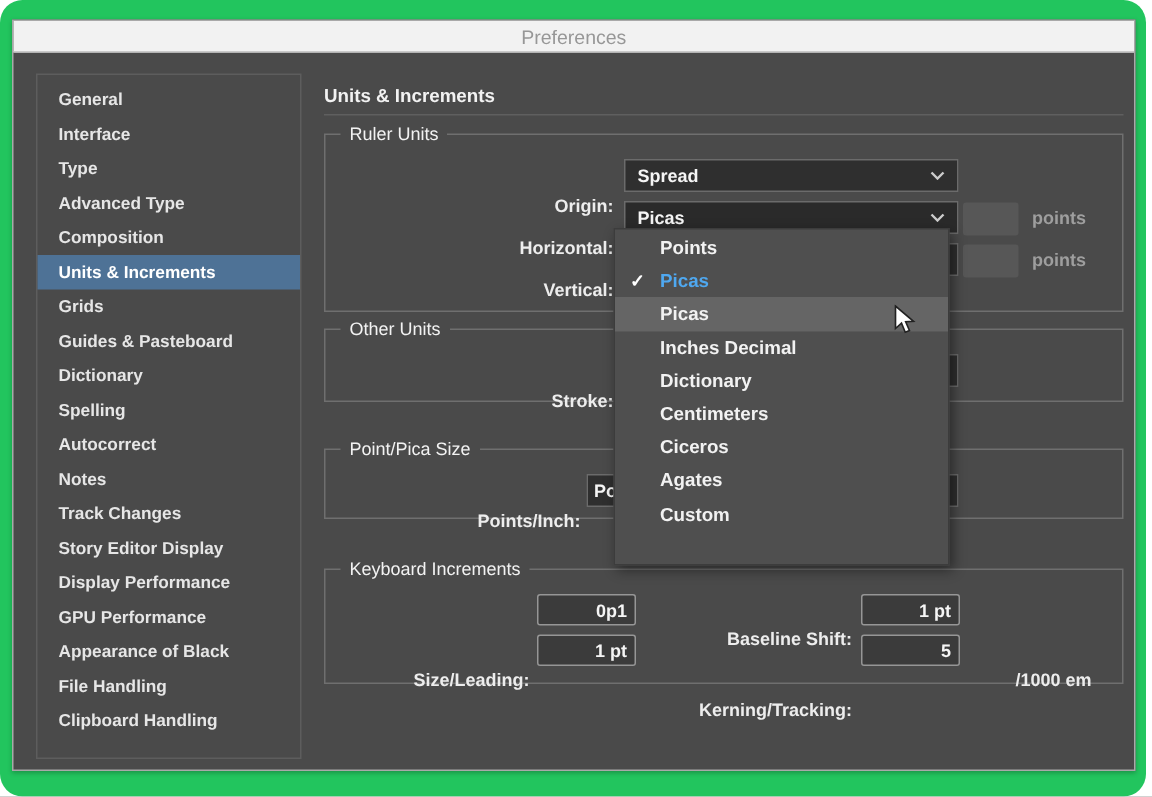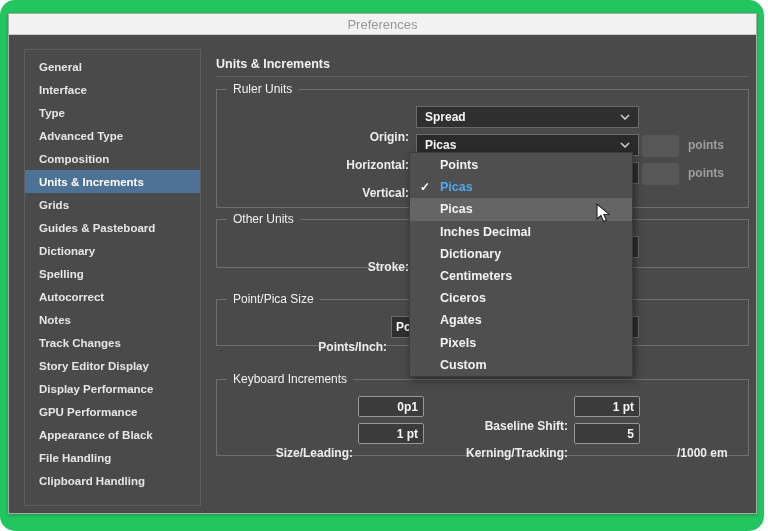--- a/index.html
+++ b/index.html
@@ -181,21 +181,21 @@
 
     <div class="groupbox g-keys">
       <span class="legend">Keyboard Increments</span>
     </div>
     <input class="ki-input" style="left: 349px; top: 382px;" value="0p1">
     <div class="lbl" style="left:420px; top:385px; width:139px;">Baseline Shift:</div>
     <input class="ki-input" style="left: 565px; top: 382px;" value="1 pt">
 
     <div class="lbl" style="left:207px; top:412px; width:137px;padding-left:44px;">Size/Leading:</div>
     <input class="ki-input" style="left: 349px; top: 409px;" value="1 pt">
-    <div class="lbl" style="left:420px; top:412px; width:139px;">Kerning/Tracking:</div>
+    <div class="lbl" style="left:420px; top:432px; width:139px;">Kerning/Tracking:</div>
     <input class="ki-input" style="left: 565px; top: 409px;" value="5">
     <div class="lbl" style="left:668px; top:412px; text-align:left;">/1000 em</div>
 
   </div>
 
   <div class="menu">
     <div class="menu-item">
         <span class="check"></span>
         <span class="m-label">Points</span>
       </div>
@@ -219,24 +219,20 @@
         <span class="check"></span>
         <span class="m-label">Centimeters</span>
       </div>
     <div class="menu-item">
         <span class="check"></span>
         <span class="m-label">Ciceros</span>
       </div>
     <div class="menu-item">
         <span class="check"></span>
         <span class="m-label">Agates</span>
-      </div>
-    <div class="menu-item">
-        <span class="check"></span>
-        <span class="m-label">Pixels</span>
       </div>
     <div class="menu-item">
         <span class="check"></span>
         <span class="m-label">Custom</span>
       </div>
   </div>
 
   <div class="cursor">
     <svg width="15" height="21" viewBox="0 0 15 21">
       <path d="M1,1 L1,16 L5,12.5 L7.5,18.5 L10.3,17.3 L7.8,11.5 L13,11.2 Z" fill="#ffffff" stroke="#222222" stroke-width="1.1"></path>

